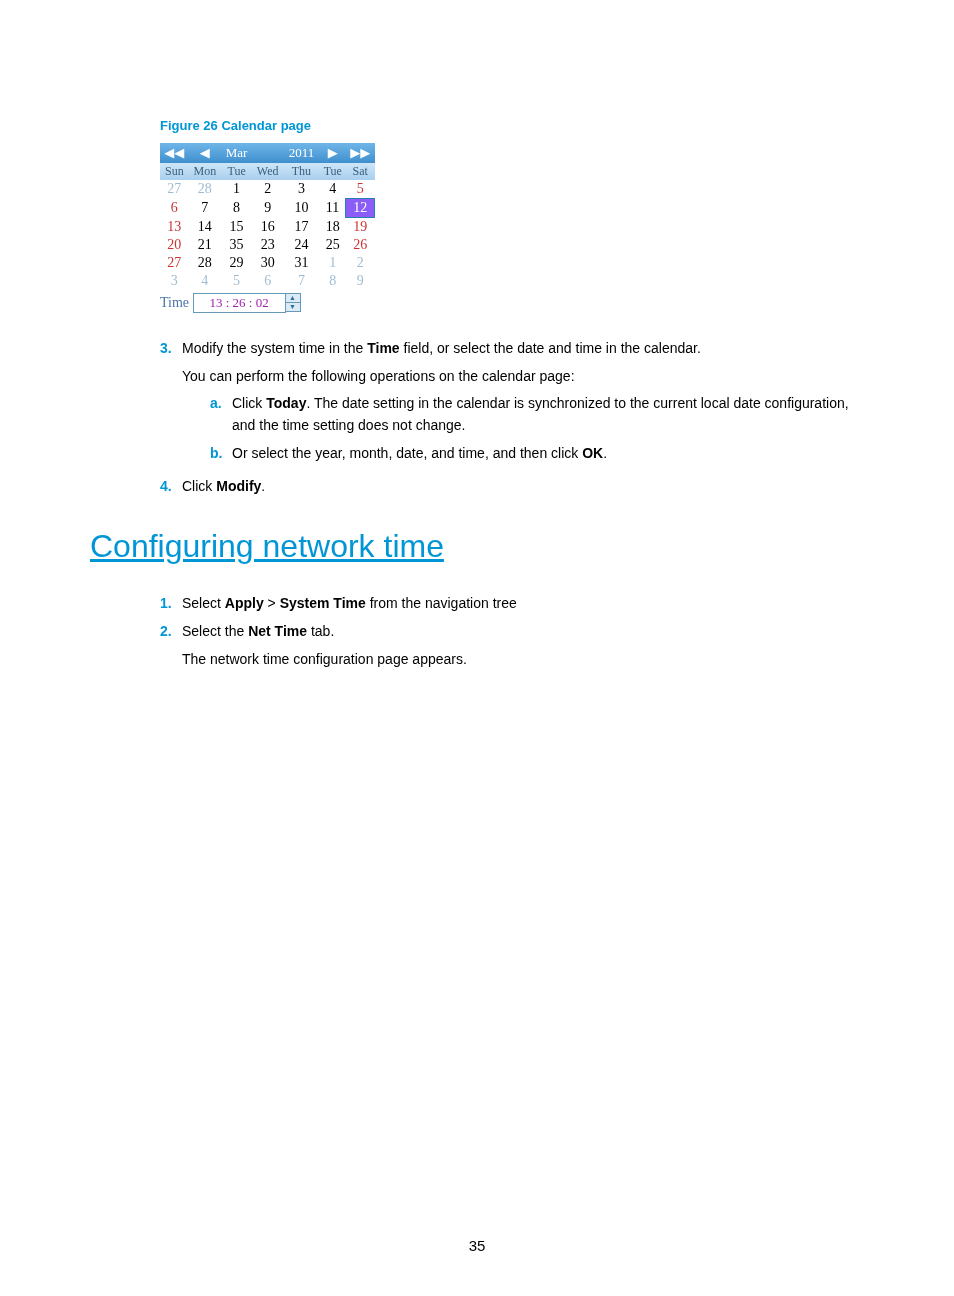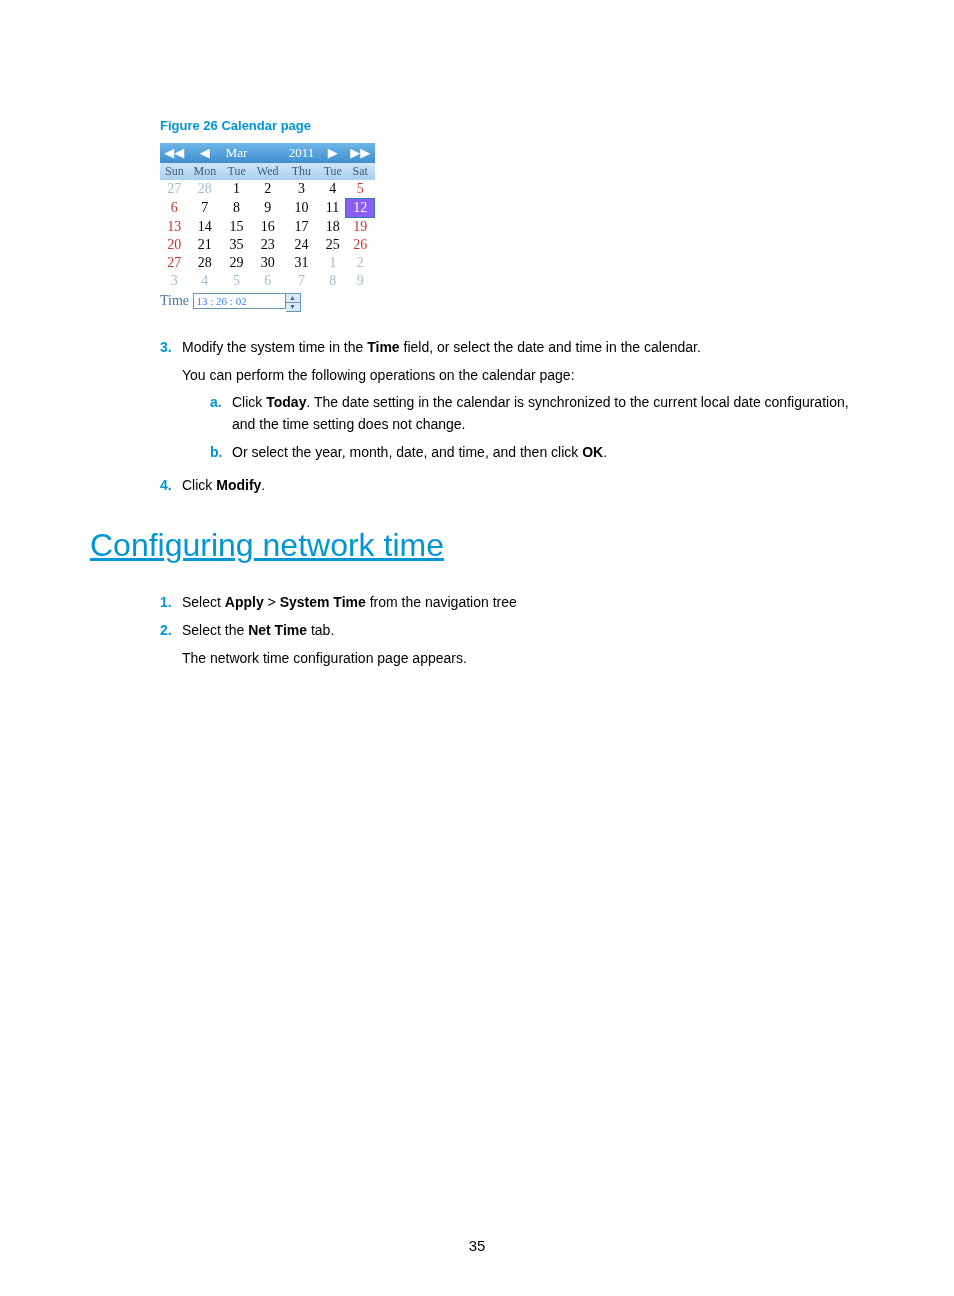--- a/index.html
+++ b/index.html
@@ -58,26 +58,27 @@
     background: #8b5cf6;
     color: #fff;
     border: 1px solid #2b7db4;
     box-sizing: border-box;
     margin-left: 24px;
   }
   .time-row td { color: #4a75a6; text-align: left; padding: 3px 0; }
   .time-input {
     border: 1px solid #6699b8;
     font-family: inherit;
-    font-size: 11px;
+    font-size: 13px;
     width: 85px;
     display: inline-block;
     padding: 1px 3px;
-    color: #3b82f6;
+    color: #a21caf;
     position: relative;
+    text-align: center;
   }
   .spinner {
     display: inline-block;
     vertical-align: top;
     border: 1px solid #6699b8;
     border-left: none;
     width: 14px;
   }
   .spinner div {
     background: #dceaf5;

